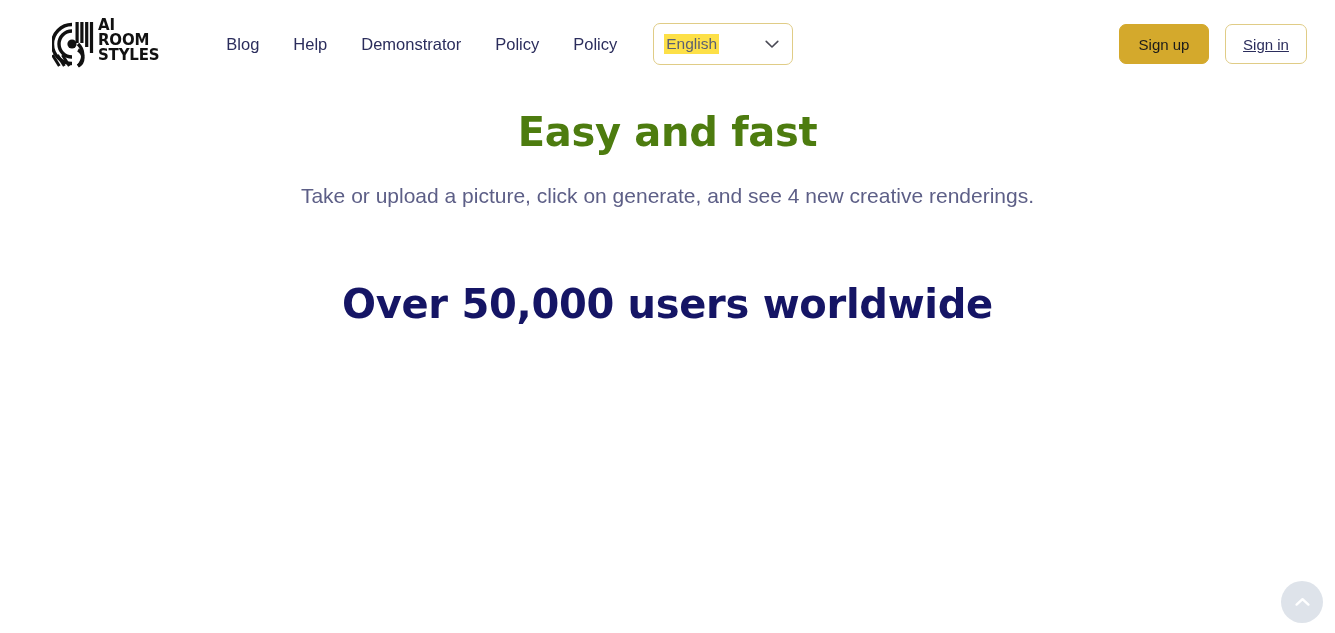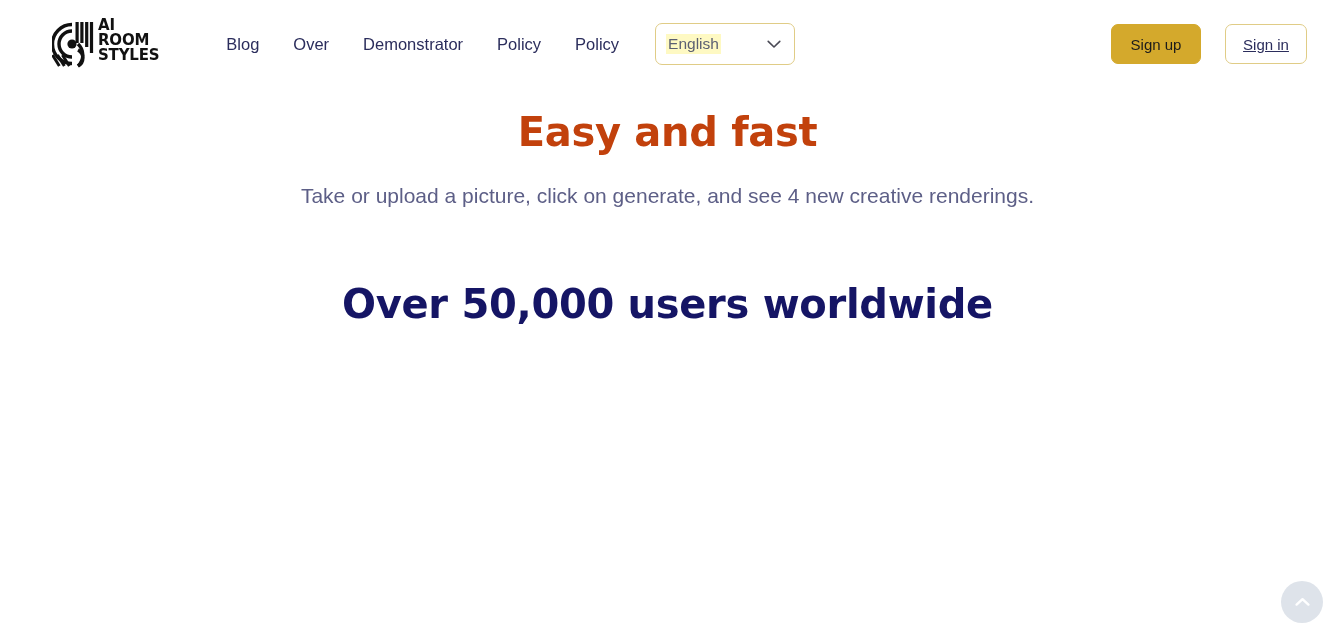--- a/index.html
+++ b/index.html
@@ -80,35 +80,35 @@
     display: flex;
     align-items: center;
     justify-content: space-between;
     padding: 0 13px 0 10px;
     cursor: pointer;
   }
 
   .lang-value {
     font-size: 15.5px;
     color: #5b5f72;
-    background: #fef9c3;
+    background: #fde047;
     padding: 1px 2px;
   }
 
   .chevron-down {
     width: 14px;
     height: 9px;
     display: block;
   }
 
   .header-actions {
     margin-left: auto;
     display: flex;
     align-items: center;
-    gap: 24px;
+    gap: 16px;
   }
 
   .btn {
     border-radius: 7px;
     font-size: 15px;
     height: 40px;
     display: inline-flex;
     align-items: center;
     justify-content: center;
     cursor: pointer;
@@ -133,21 +133,21 @@
   
   .page-main {
     text-align: center;
     padding-top: 22px;
   }
 
   .hero-title {
     font-family: "DejaVu Sans", sans-serif;
     font-size: 40px;
     font-weight: 700;
-    color: #c2410c;
+    color: #4d7c0f;
     letter-spacing: -0.3px;
     line-height: 1.1;
   }
 
   .hero-subtitle {
     margin-top: 28px;
     font-size: 21px;
     color: #5d5f87;
     font-weight: 400;
     line-height: 1.3;
@@ -223,21 +223,21 @@
     </svg>
     <span class="brand-wordmark">
       <span>AI</span>
       <span>ROOM</span>
       <span>STYLES</span>
     </span>
   </a>
 
   <nav class="main-nav">
     <a class="nav-link">Blog</a>
-    <a class="nav-link">Over</a>
+    <a class="nav-link">Help</a>
     <a class="nav-link">Demonstrator</a>
     <a class="nav-link">Policy</a>
     <a class="nav-link">Policy</a>
 
     <div class="lang-select">
       <span class="lang-value">English</span>
       <svg class="chevron-down" viewBox="0 0 14 9">
         <path d="M1.2 1.4 L7 7 L12.8 1.4" fill="none" stroke="#4a4a55" stroke-width="1.6" stroke-linecap="round" stroke-linejoin="round"></path>
       </svg>
     </div>

